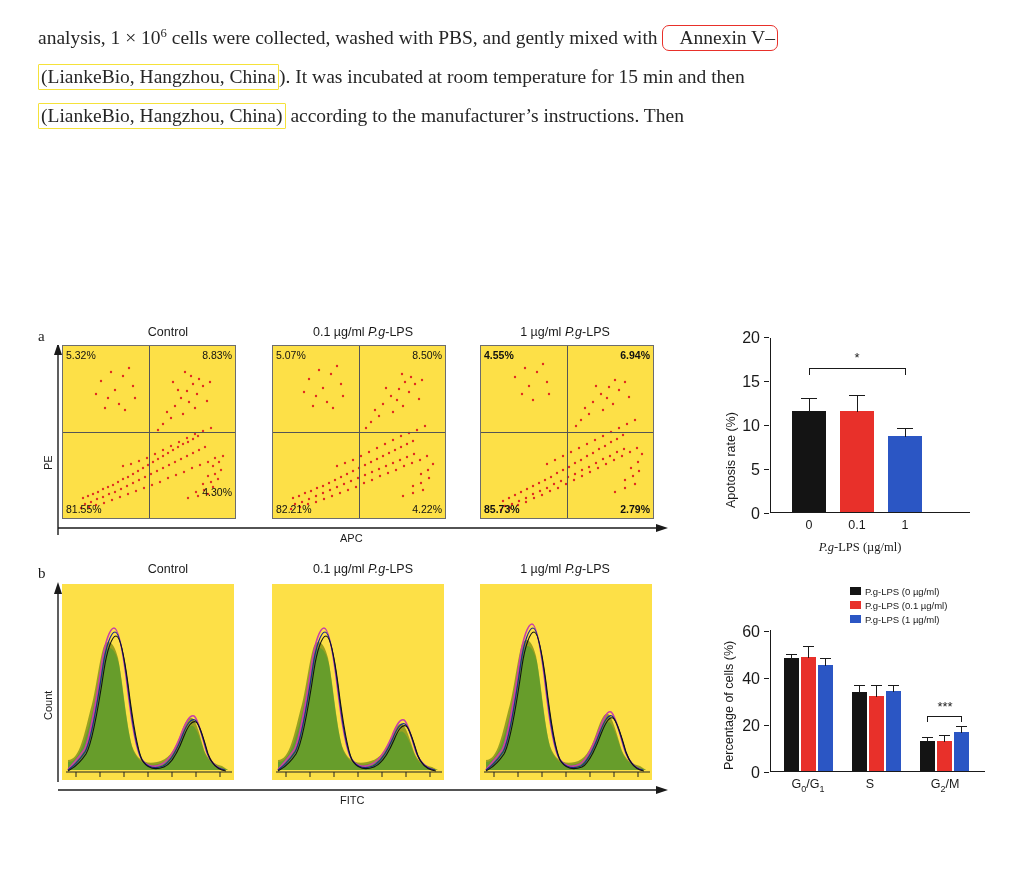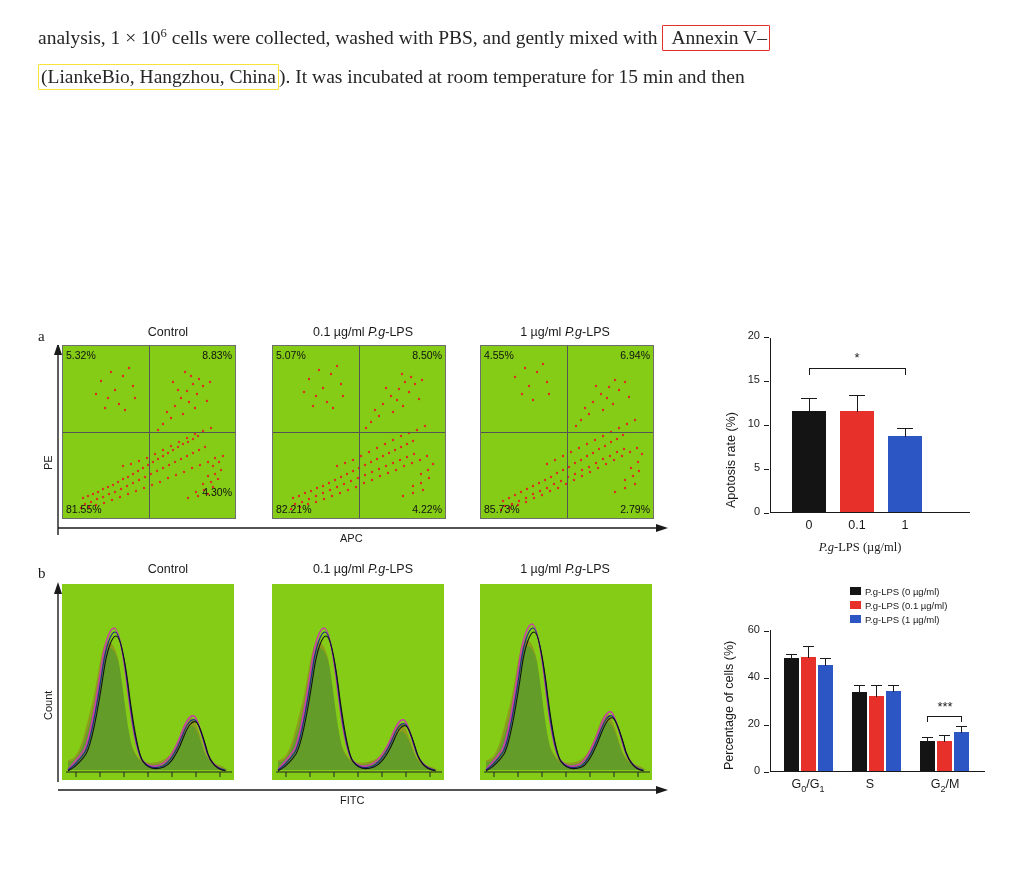--- a/index.html
+++ b/index.html
@@ -36,22 +36,22 @@
     display: block;
     white-space: nowrap;
   }
   sup {
     font-size: 0.65em;
     vertical-align: super;
     line-height: 0;
   }
   .hl-red {
     border: 1.6px solid #e8302a;
-    padding: 1px 2px 2px 8px;
-    border-radius: 1px;
+    padding: 1px 2px 2px 16px;
+    border-radius: 7px;
   }
   .hl-yellow {
     border: 1.6px solid #f5e23a;
     padding: 1px 2px 2px 2px;
     border-radius: 1px;
   }
   .it { font-style: italic; }
 
   
   .figure {
@@ -71,21 +71,21 @@
   .col-title {
     position: absolute;
     font-size: 12.5px;
     color: #1a1a1a;
     text-align: center;
     white-space: nowrap;
   }
   .plotbox {
     position: absolute;
     border: 1px solid #6d6d6d;
-    background: #84cc16;
+    background: #fde047;
     overflow: hidden;
   }
   .quad-v {
     position: absolute;
     top: 0;
     bottom: 0;
     width: 1px;
     background: #555;
   }
   .quad-h {
@@ -113,21 +113,21 @@
     transform-origin: left top;
   }
   .arrow-line { position: absolute; }
 
   
   .chartbox { position: absolute; }
   .bc-axis { position: absolute; background: #1a1a1a; }
   .bc-tick { position: absolute; background: #1a1a1a; height: 1px; width: 5px; }
   .bc-ticklabel {
     position: absolute;
-    font-size: 11px;
+    font-size: 16px;
     color: #1a1a1a;
     text-align: right;
     white-space: nowrap;
   }
   .bc-catlabel {
     position: absolute;
     font-size: 12.5px;
     color: #1a1a1a;
     text-align: center;
     white-space: nowrap;
@@ -164,20 +164,21 @@
   }
 </style>
 </head>
 <body>
 
 <div class="page">
 
   <div class="para">
     <span class="ln"><span>analysis, 1 × 10</span><sup>6</sup><span> cells were collected, washed with PBS, and gently mixed with </span><span class="hl-red">Annexin V–</span></span>
     <span class="ln"><span class="hl-yellow">(LiankeBio, Hangzhou, China</span><span>). It was incubated at room temperature for 15 min and then</span></span>
+    <span class="ln"><span class="hl-yellow">(LiankeBio, Hangzhou, China)</span><span> according to the manufacturer’s instructions. Then</span></span>
   </div>
 
   <div class="figure">
 
     <div class="panel-letter" style="left:38px; top:28px;">a</div>
 
     <div class="col-title" style="left:88px; top:25px; width:160px;">Control</div>
     <div class="col-title" style="left:268px; top:25px; width:190px;">0.1 µg/ml <span class="it">P.g</span>-LPS</div>
     <div class="col-title" style="left:470px; top:25px; width:190px;">1 µg/ml <span class="it">P.g</span>-LPS</div>
 
@@ -443,21 +444,21 @@
         </g>
       </svg>
       <div class="quad-v" style="left:86px;"></div>
       <div class="quad-h" style="top:86px;"></div>
       <div class="qlabel" style="left:3px; top:3px;">5.07%</div>
       <div class="qlabel" style="right:3px; top:3px;">8.50%</div>
       <div class="qlabel" style="left:3px; bottom:3px;">82.21%</div>
       <div class="qlabel" style="right:3px; bottom:3px;">4.22%</div>
     </div>
 
-    <div class="plotbox" style="left:480px; top:45px; width:172px; height:172px;">
+    <div class="plotbox" style="left:480px; top:45px; width:172px; height:172px;font-weight:bold;">
       <svg width="172" height="172">
         <g fill="#e02a20">
           <circle cx="120" cy="48" r="1.2"></circle>
             <circle cx="128" cy="41" r="1.2"></circle>
             <circle cx="112" cy="56" r="1.2"></circle>
           <circle cx="134" cy="34" r="1.2"></circle>
             <circle cx="126" cy="52" r="1.2"></circle>
             <circle cx="138" cy="44" r="1.2"></circle>
           <circle cx="144" cy="36" r="1.2"></circle>
             <circle cx="122" cy="64" r="1.2"></circle>

